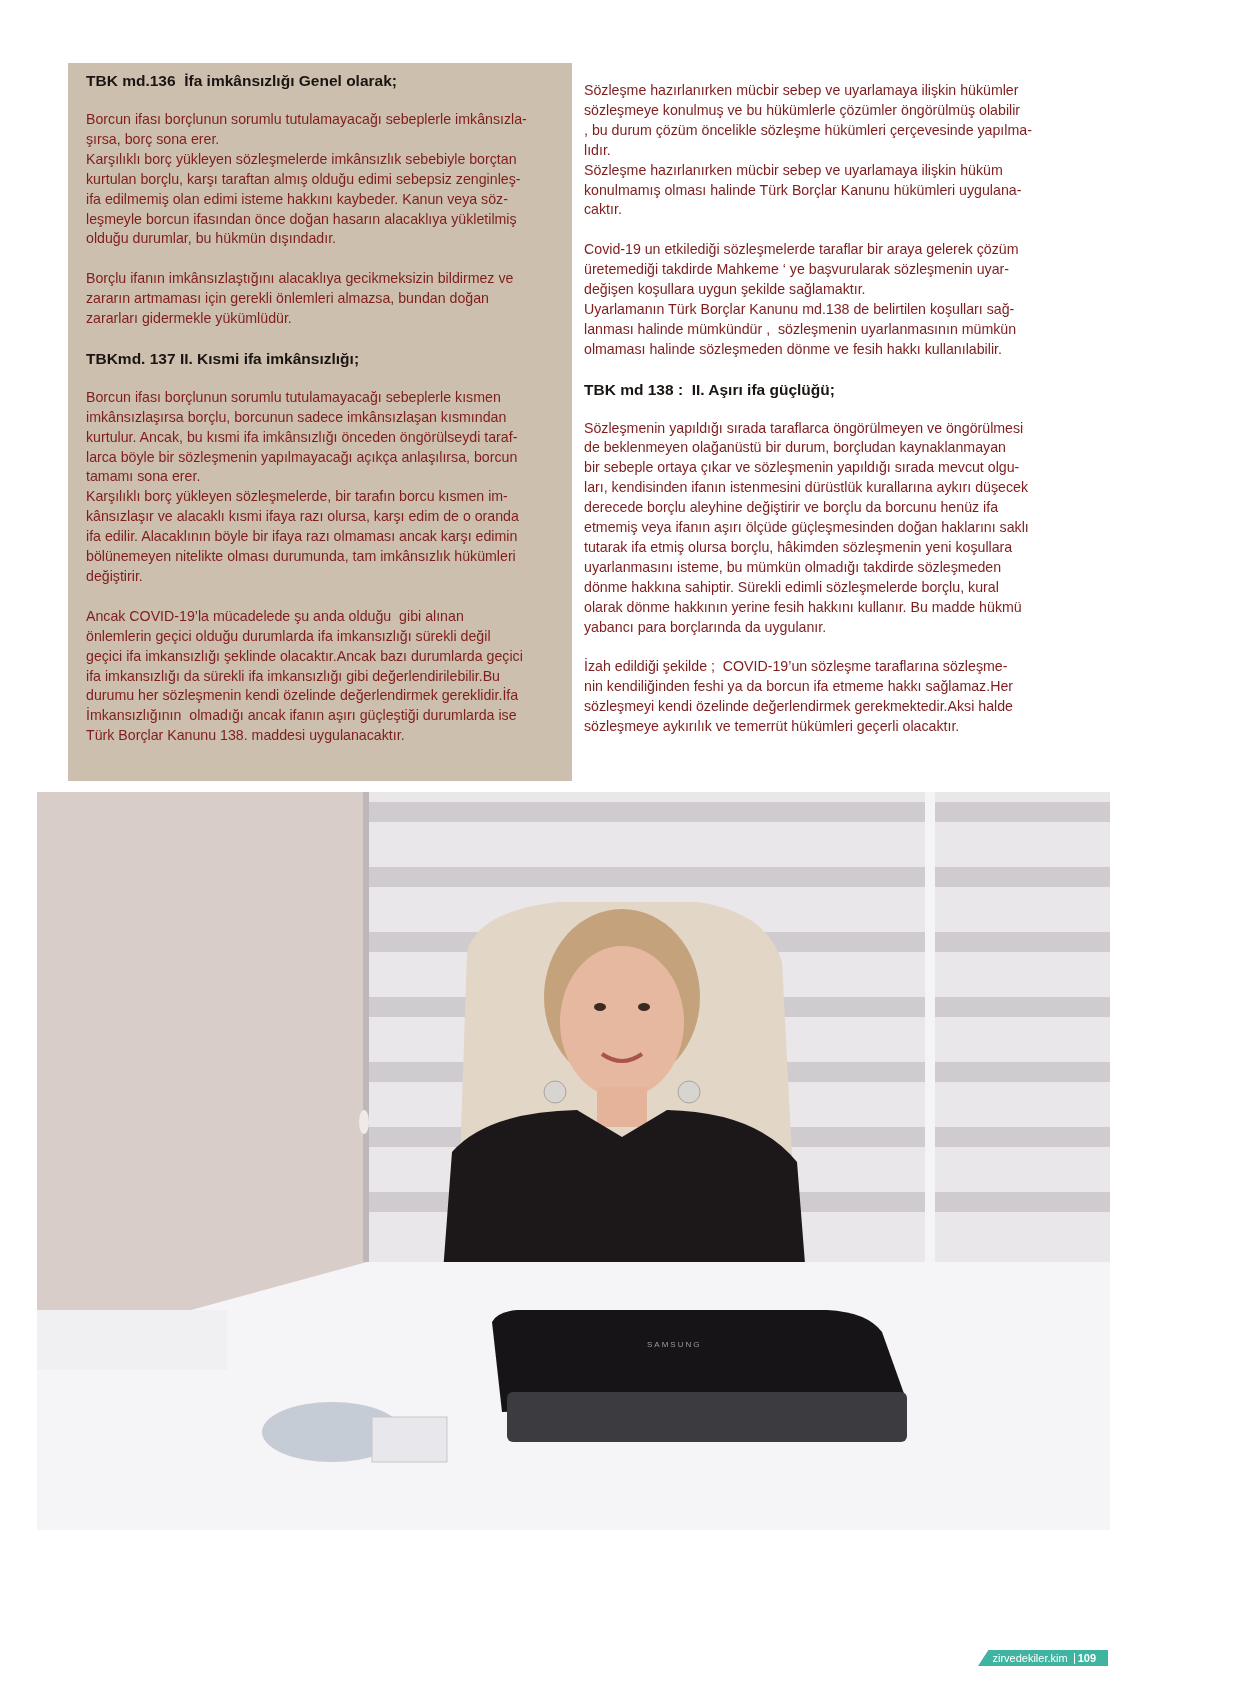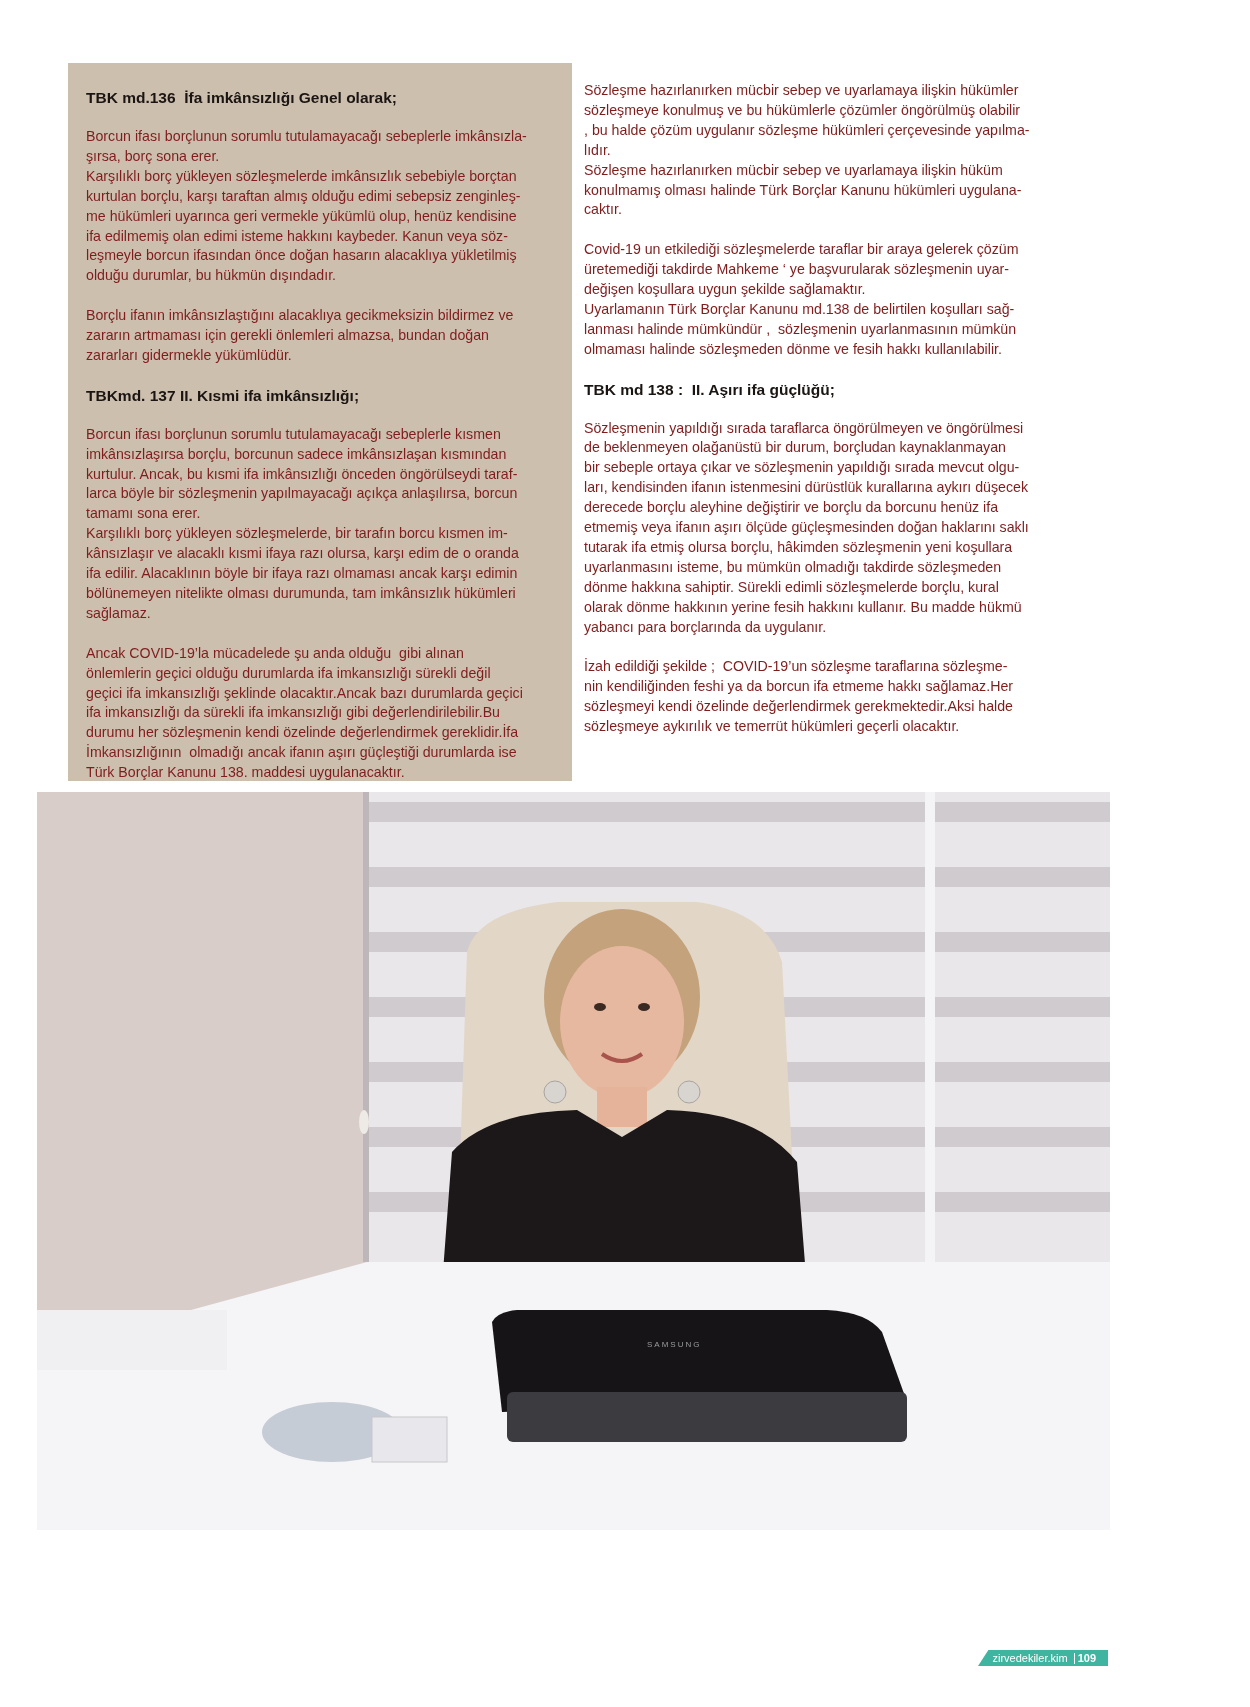--- a/index.html
+++ b/index.html
@@ -4,21 +4,21 @@
 <style>
   html, body { margin: 0; padding: 0; }
   body {
     width: 1250px; height: 1707px; position: relative; overflow: hidden;
     background: #ffffff;
     font-family: "Liberation Sans", "DejaVu Sans", sans-serif;
     color: #2a2420;
   }
   .col-left {
     position: absolute; left: 68px; top: 63px; width: 504px; height: 718px;
-    background: #cdbfae; box-sizing: border-box; padding: 25px 14px 0 18px;
+    background: #cdbfae; box-sizing: border-box; padding: 8px 14px 0 18px;
   }
   .col-right {
     position: absolute; left: 584px; top: 81px; width: 500px;
   }
   .heading {
     font-weight: bold; font-size: 15.5px; line-height: 20px; color: #1a1512;
     margin: 0 0 19px 0; white-space: pre;
   }
   .para {
     font-size: 14.2px; line-height: 19.9px; margin: 0 0 19.9px 0; color: #7f1d1d;
@@ -43,59 +43,58 @@
 </head>
 <body>
 
 <div class="col-left">
   <div class="heading">TBK md.136  İfa imkânsızlığı Genel olarak;</div>
   <div class="para">
       <span class="ln">Borcun ifası borçlunun sorumlu tutulamayacağı sebeplerle imkânsızla-</span>
       <span class="ln">şırsa, borç sona erer.</span>
       <span class="ln">Karşılıklı borç yükleyen sözleşmelerde imkânsızlık sebebiyle borçtan</span>
       <span class="ln">kurtulan borçlu, karşı taraftan almış olduğu edimi sebepsiz zenginleş-</span>
-      <span class="ln">me hükümleri uyarınca geri vermekle yükümlü olup, henüz kendisine</span>
       <span class="ln">ifa edilmemiş olan edimi isteme hakkını kaybeder. Kanun veya söz-</span>
       <span class="ln">leşmeyle borcun ifasından önce doğan hasarın alacaklıya yükletilmiş</span>
       <span class="ln">olduğu durumlar, bu hükmün dışındadır.</span>
     </div>
   <div class="para">
       <span class="ln">Borçlu ifanın imkânsızlaştığını alacaklıya gecikmeksizin bildirmez ve</span>
       <span class="ln">zararın artmaması için gerekli önlemleri almazsa, bundan doğan</span>
       <span class="ln">zararları gidermekle yükümlüdür.</span>
     </div>
   <div class="heading">TBKmd. 137 II. Kısmi ifa imkânsızlığı;</div>
   <div class="para">
       <span class="ln">Borcun ifası borçlunun sorumlu tutulamayacağı sebeplerle kısmen</span>
       <span class="ln">imkânsızlaşırsa borçlu, borcunun sadece imkânsızlaşan kısmından</span>
       <span class="ln">kurtulur. Ancak, bu kısmi ifa imkânsızlığı önceden öngörülseydi taraf-</span>
       <span class="ln">larca böyle bir sözleşmenin yapılmayacağı açıkça anlaşılırsa, borcun</span>
       <span class="ln">tamamı sona erer.</span>
       <span class="ln">Karşılıklı borç yükleyen sözleşmelerde, bir tarafın borcu kısmen im-</span>
       <span class="ln">kânsızlaşır ve alacaklı kısmi ifaya razı olursa, karşı edim de o oranda</span>
       <span class="ln">ifa edilir. Alacaklının böyle bir ifaya razı olmaması ancak karşı edimin</span>
       <span class="ln">bölünemeyen nitelikte olması durumunda, tam imkânsızlık hükümleri</span>
-      <span class="ln">sağlamaz.</span>
+      <span class="ln">değiştirir.</span>
     </div>
   <div class="para">
       <span class="ln">Ancak COVID-19’la mücadelede şu anda olduğu  gibi alınan</span>
       <span class="ln">önlemlerin geçici olduğu durumlarda ifa imkansızlığı sürekli değil</span>
       <span class="ln">geçici ifa imkansızlığı şeklinde olacaktır.Ancak bazı durumlarda geçici</span>
       <span class="ln">ifa imkansızlığı da sürekli ifa imkansızlığı gibi değerlendirilebilir.Bu</span>
       <span class="ln">durumu her sözleşmenin kendi özelinde değerlendirmek gereklidir.İfa</span>
       <span class="ln">İmkansızlığının  olmadığı ancak ifanın aşırı güçleştiği durumlarda ise</span>
       <span class="ln">Türk Borçlar Kanunu 138. maddesi uygulanacaktır.</span>
     </div>
 </div>
 
 <div class="col-right">
   <div class="para">
       <span class="ln">Sözleşme hazırlanırken mücbir sebep ve uyarlamaya ilişkin hükümler</span>
       <span class="ln">sözleşmeye konulmuş ve bu hükümlerle çözümler öngörülmüş olabilir</span>
-      <span class="ln">, bu halde çözüm uygulanır sözleşme hükümleri çerçevesinde yapılma-</span>
+      <span class="ln">, bu durum çözüm öncelikle sözleşme hükümleri çerçevesinde yapılma-</span>
       <span class="ln">lıdır.</span>
       <span class="ln">Sözleşme hazırlanırken mücbir sebep ve uyarlamaya ilişkin hüküm</span>
       <span class="ln">konulmamış olması halinde Türk Borçlar Kanunu hükümleri uygulana-</span>
       <span class="ln">caktır.</span>
     </div>
   <div class="para">
       <span class="ln">Covid-19 un etkilediği sözleşmelerde taraflar bir araya gelerek çözüm</span>
       <span class="ln">üretemediği takdirde Mahkeme ‘ ye başvurularak sözleşmenin uyar-</span>
       <span class="ln">değişen koşullara uygun şekilde sağlamaktır.</span>
       <span class="ln">Uyarlamanın Türk Borçlar Kanunu md.138 de belirtilen koşulları sağ-</span>

